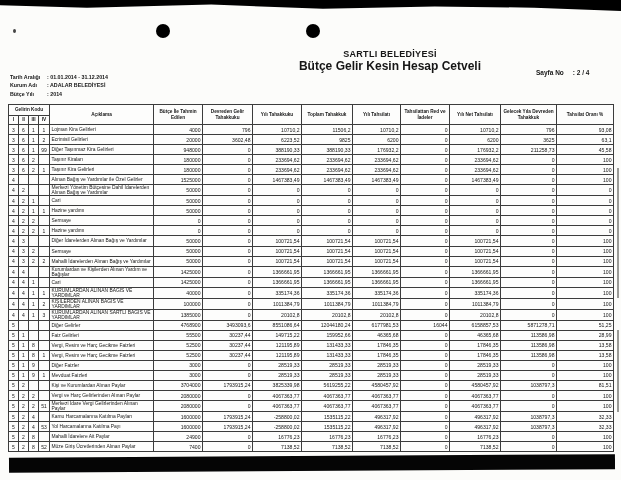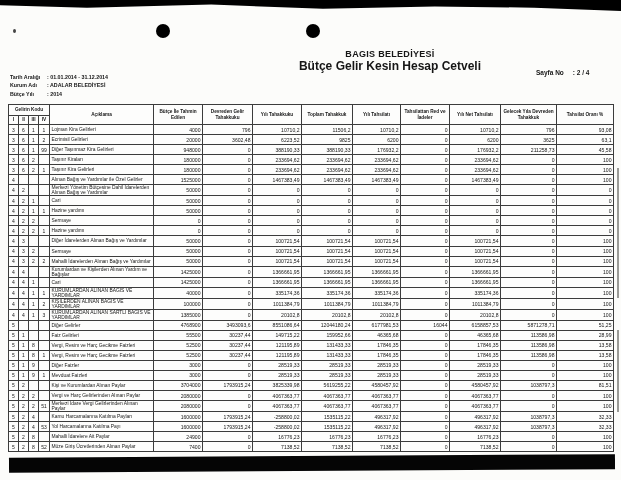--- a/index.html
+++ b/index.html
@@ -51,21 +51,21 @@
 </head>
 <body>
 
 <div class="topbar"></div>
 <div class="hole hole-1"></div>
 <div class="hole hole-2"></div>
 <div class="mark"></div>
 <div class="edge-artifact edge-1"></div>
 <div class="edge-artifact edge-2"></div>
 
-<div class="title title-1">BAGIS BELEDİYESİ</div>
+<div class="title title-1">SARTLI BELEDİYESİ</div>
 <div class="title title-2">Bütçe Gelir Kesin Hesap Cetveli</div>
 
 <div class="pageno">
   <span>Sayfa No</span>
   <span>: 2 / 4</span>
 </div>
 
 <div class="meta">
   <div class="meta-row">
     <span class="meta-lbl">Tarih Aralığı</span>

